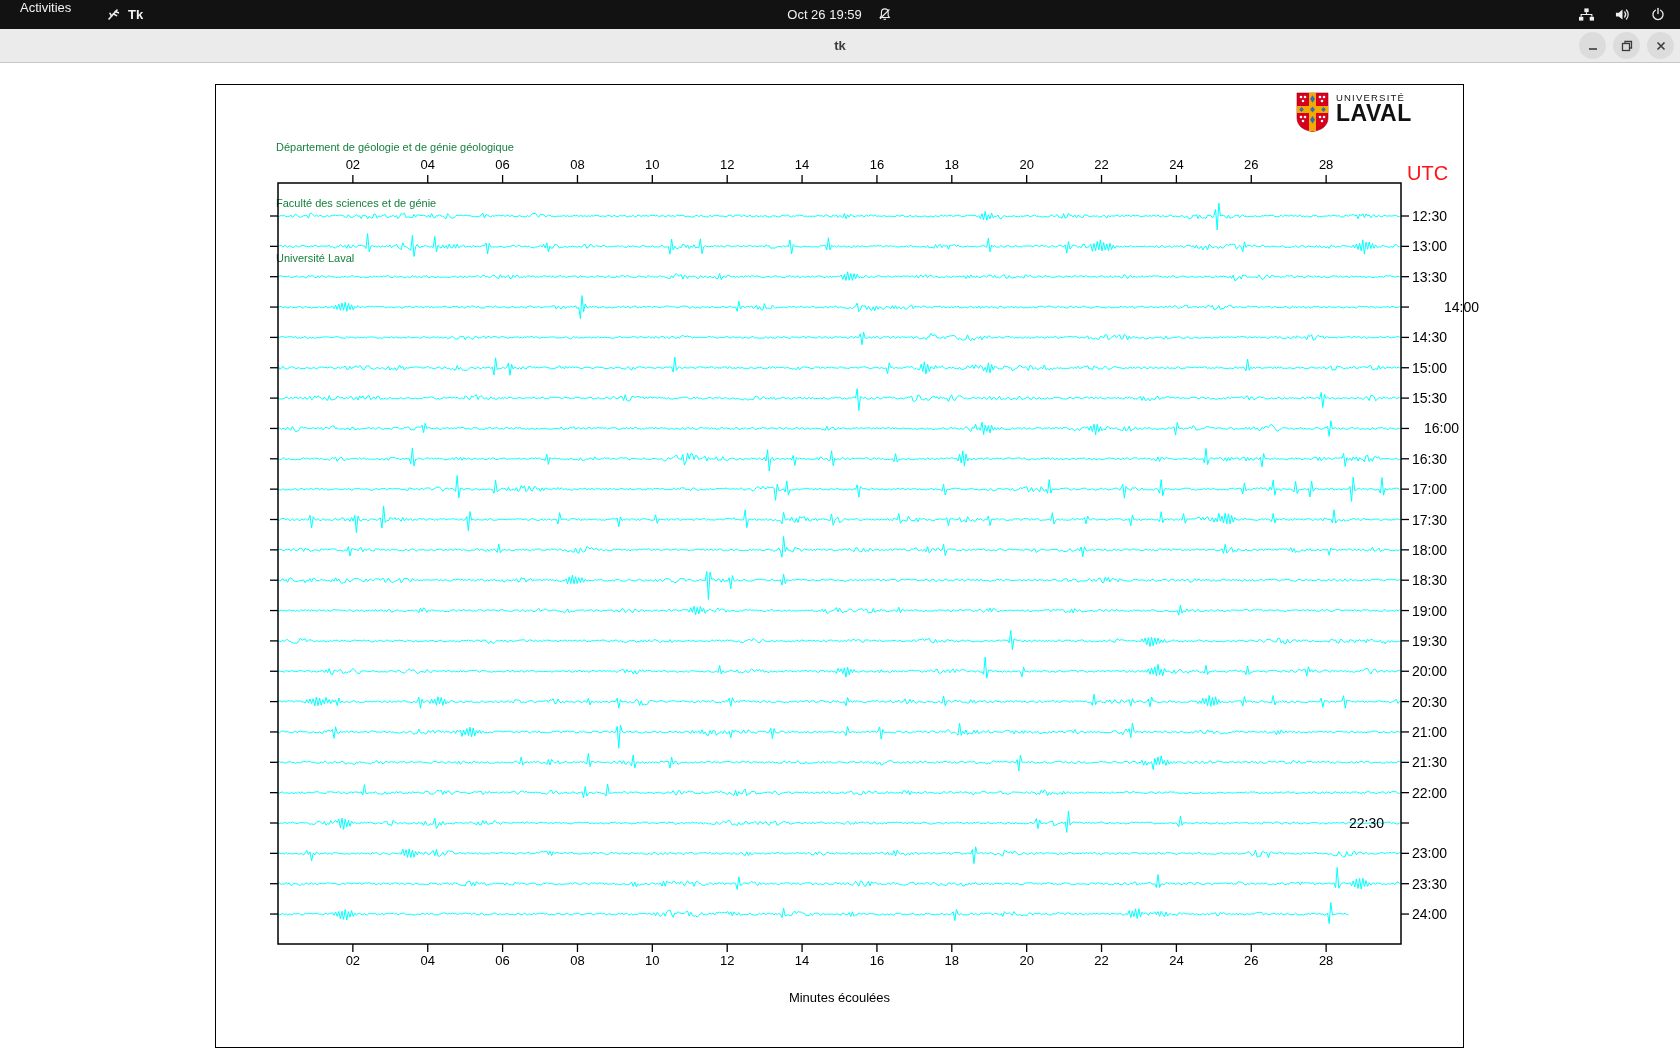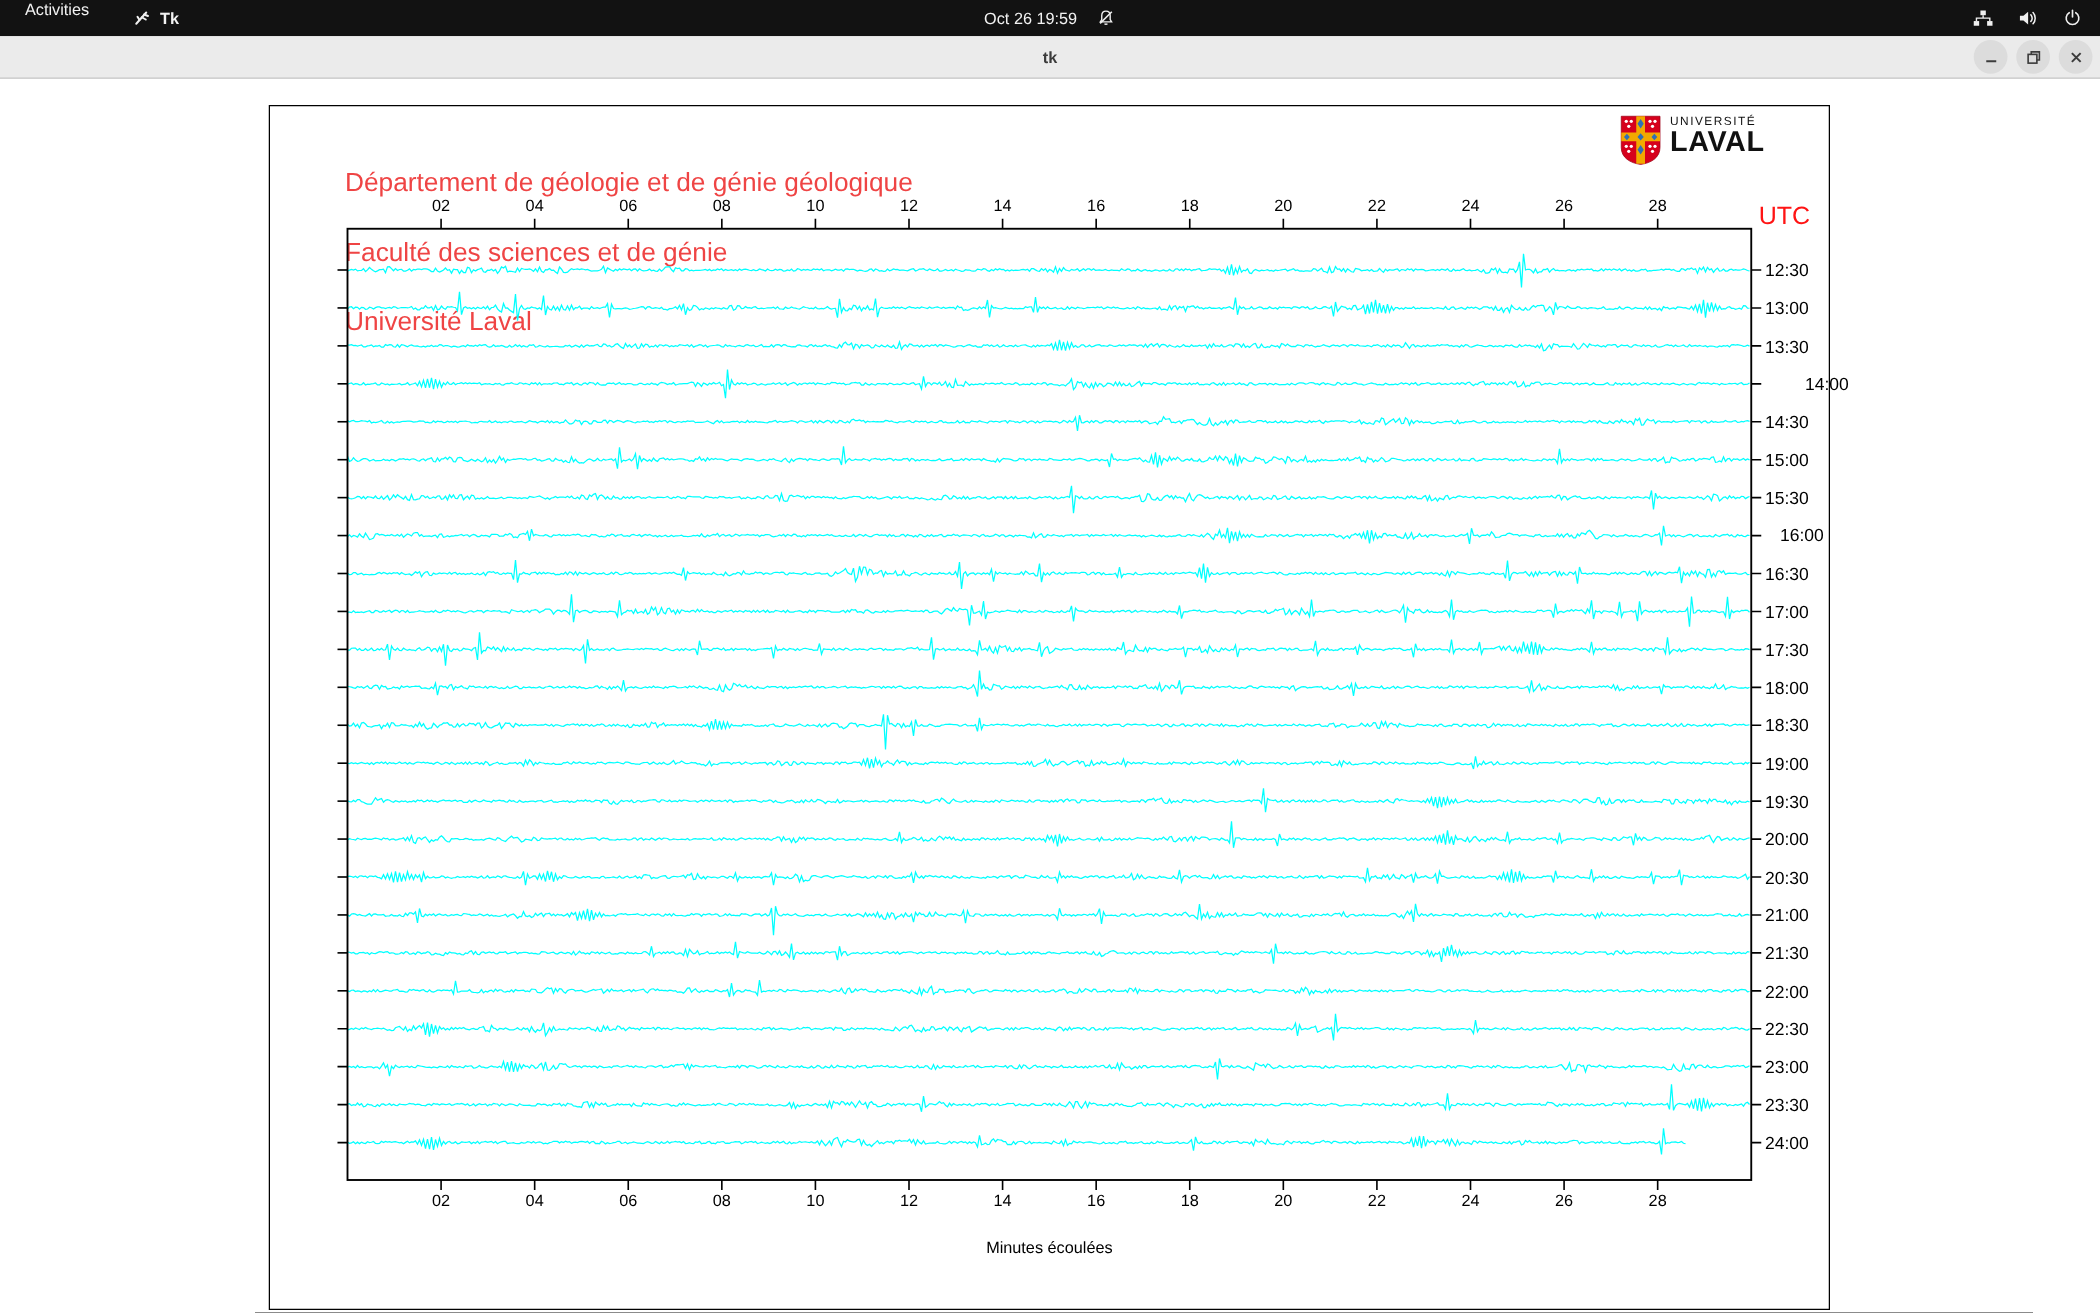--- a/index.html
+++ b/index.html
@@ -18,21 +18,21 @@
   .titlebar{position:absolute;left:0;top:29px;width:100%;height:33px;background:#ebebeb;border-bottom:1px solid #c6c6c6;}
   .titlebar .wtitle{position:absolute;left:0;top:0;width:100%;height:33px;display:flex;align-items:center;justify-content:center;
                     font-size:13px;font-weight:bold;color:#3b3b3b;}
   .win-btn{position:absolute;top:3px;width:27px;height:27px;border-radius:50%;background:#dcdcdc;display:flex;
            align-items:center;justify-content:center;cursor:pointer;}
   .win-btn svg{display:block;}
   .btn-min{right:74px;} .btn-max{right:40px;} .btn-close{right:6px;}
 
   
   .canvas{position:absolute;left:215px;top:84px;width:1249px;height:964px;background:#fff;border:1px solid #000;box-sizing:border-box;}
-  .hdr{position:absolute;left:60px;top:16px;font-size:21px;line-height:18.5px;color:#ef4444;white-space:pre;}
+  .hdr{position:absolute;left:60px;top:16px;font-size:11px;line-height:18.5px;color:#15803d;white-space:pre;}
   .plot-title{position:absolute;left:62px;top:34px;width:1123px;text-align:center;font-size:20px;color:#000;}
   .logo{position:absolute;left:1080px;top:7px;display:flex;gap:7px;}
   .logo-text .l1{font-size:9.5px;letter-spacing:1.2px;color:#111;}
   .logo-text .l2{font-size:23px;font-weight:bold;letter-spacing:0.5px;color:#111;line-height:20px;}
   .utc{position:absolute;left:1191px;top:77px;font-size:20px;}
   #plot-svg{position:absolute;left:52px;top:88px;}
   .xtick{position:absolute;width:34px;text-align:center;font-size:13px;color:#000;}
   .rowlab{position:absolute;font-size:14px;color:#000;}
   .xlabel{position:absolute;left:62px;top:905px;width:1123px;text-align:center;font-size:13px;color:#000;}
 </style>
@@ -305,18 +305,18 @@
       <span class="rowlab" style="left: 1196px; top: 426.5px;">17:30</span>
       <span class="rowlab" style="left: 1196px; top: 456.85px;">18:00</span>
       <span class="rowlab" style="left: 1196px; top: 487.2px;">18:30</span>
       <span class="rowlab" style="left: 1196px; top: 517.55px;">19:00</span>
       <span class="rowlab" style="left: 1196px; top: 547.9px;">19:30</span>
       <span class="rowlab" style="left: 1196px; top: 578.25px;">20:00</span>
       <span class="rowlab" style="left: 1196px; top: 608.6px;">20:30</span>
       <span class="rowlab" style="left: 1196px; top: 638.95px;">21:00</span>
       <span class="rowlab" style="left: 1196px; top: 669.3px;">21:30</span>
       <span class="rowlab" style="left: 1196px; top: 699.65px;">22:00</span>
-      <span class="rowlab" style="left: 1196px; top: 730px;">22:30</span>
+      <span class="rowlab" style="left: 1133px; top: 730px;">22:30</span>
       <span class="rowlab" style="left: 1196px; top: 760.35px;">23:00</span>
       <span class="rowlab" style="left: 1196px; top: 790.7px;">23:30</span>
       <span class="rowlab" style="left: 1196px; top: 821.05px;">24:00</span>
     </div>
 </div>
 
 </body></html>

